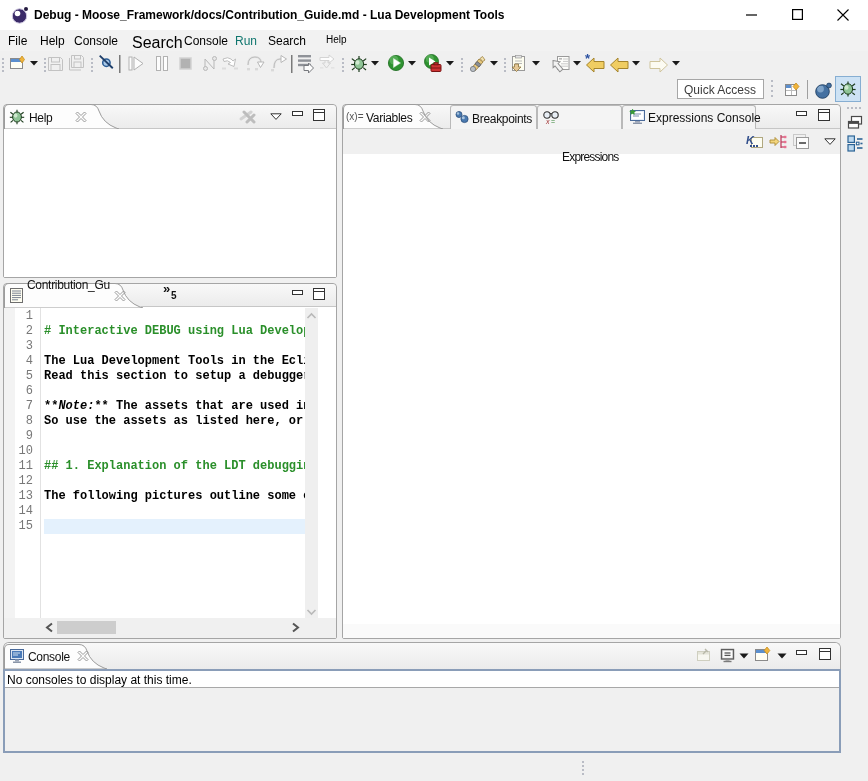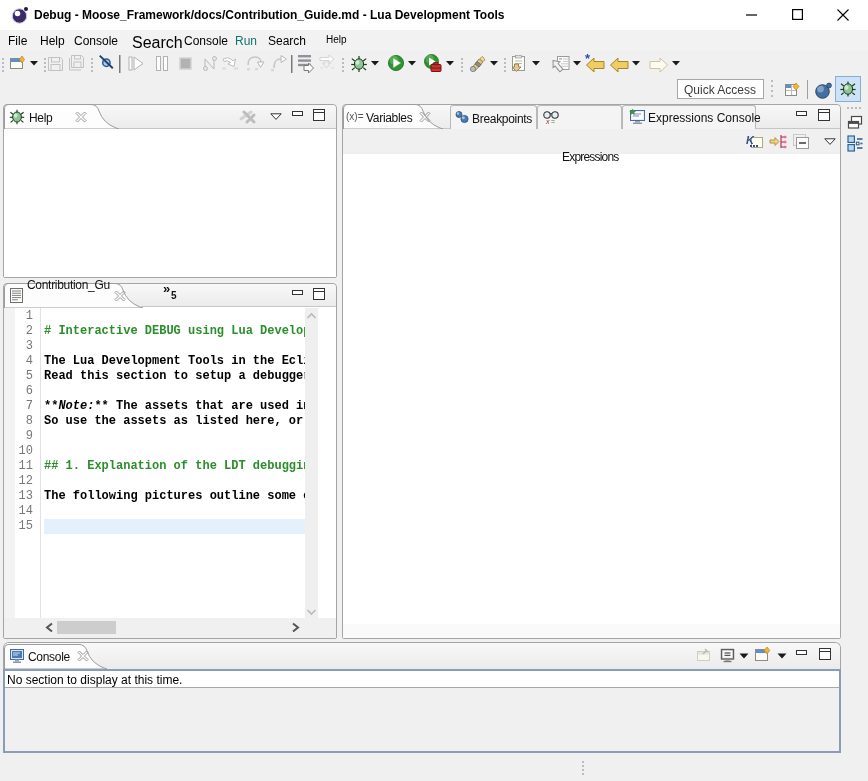--- a/index.html
+++ b/index.html
@@ -463,21 +463,21 @@
   <line x1="10" y1="14" x2="15.5" y2="14" stroke="#2c6496" stroke-width="1.6"></line>
   <rect x="9.4" y="8.2" width="2.6" height="2.6" fill="#fff" stroke="#2c6496" stroke-width="1.1"></rect>
   <line x1="13.4" y1="9.5" x2="15.5" y2="9.5" stroke="#2c6496" stroke-width="1.6"></line>
 </svg>
 
 <div class="ab" style="left:3px;top:642px;width:838px;height:110px;background:#f0f0f0;border:1px solid #a5a5a5;border-bottom:none;border-radius:6px 6px 0 0;"></div>
 
 <div class="ab" style="left:4px;top:643px;width:836px;height:26px;background:linear-gradient(#f8f8f8,#ebebeb);border-radius:5px 5px 0 0;"></div>
 
 <div class="ab" style="left:3px;top:669px;width:838px;height:84px;background:#f0f0f0;border:2px solid #8a9db8;"></div>
-<div class="ab" style="left:5px;top:671px;width:834px;height:17px;background:#ffffff;border-bottom:1px solid #a8a8a8;font-size:12px;color:#000;padding:2px 0 0 2px;">No section to display at this time.</div>
+<div class="ab" style="left:5px;top:671px;width:834px;height:17px;background:#ffffff;border-bottom:1px solid #a8a8a8;font-size:12px;color:#000;padding:2px 0 0 2px;">No consoles to display at this time.</div>
 
 <svg class="ab" style="left:4px;top:642px" width="104" height="27" viewBox="0 0 104 27">
   <path d="M0.5,27 L0.5,7 Q0.5,2.5 5,2.5 L75,2.5 Q81,2.5 83,9 Q87,21 100,26 L103,27 Z" fill="#fdfdfd" stroke="#9c9c9c" stroke-width="1"></path>
 </svg>
 <svg class="ab" style="left:9px;top:648px" width="16" height="16" viewBox="0 0 16 16">
   <rect x="1.5" y="1.5" width="13" height="10" fill="#dce6f2" stroke="#4a6a9a"></rect>
   <rect x="3" y="3" width="10" height="7" fill="#4a7ab8"></rect>
   <g stroke="#cfe0f0">
       <line x1="4" y1="5" x2="11" y2="5"></line>
       <line x1="4" y1="7" x2="9" y2="7"></line>

